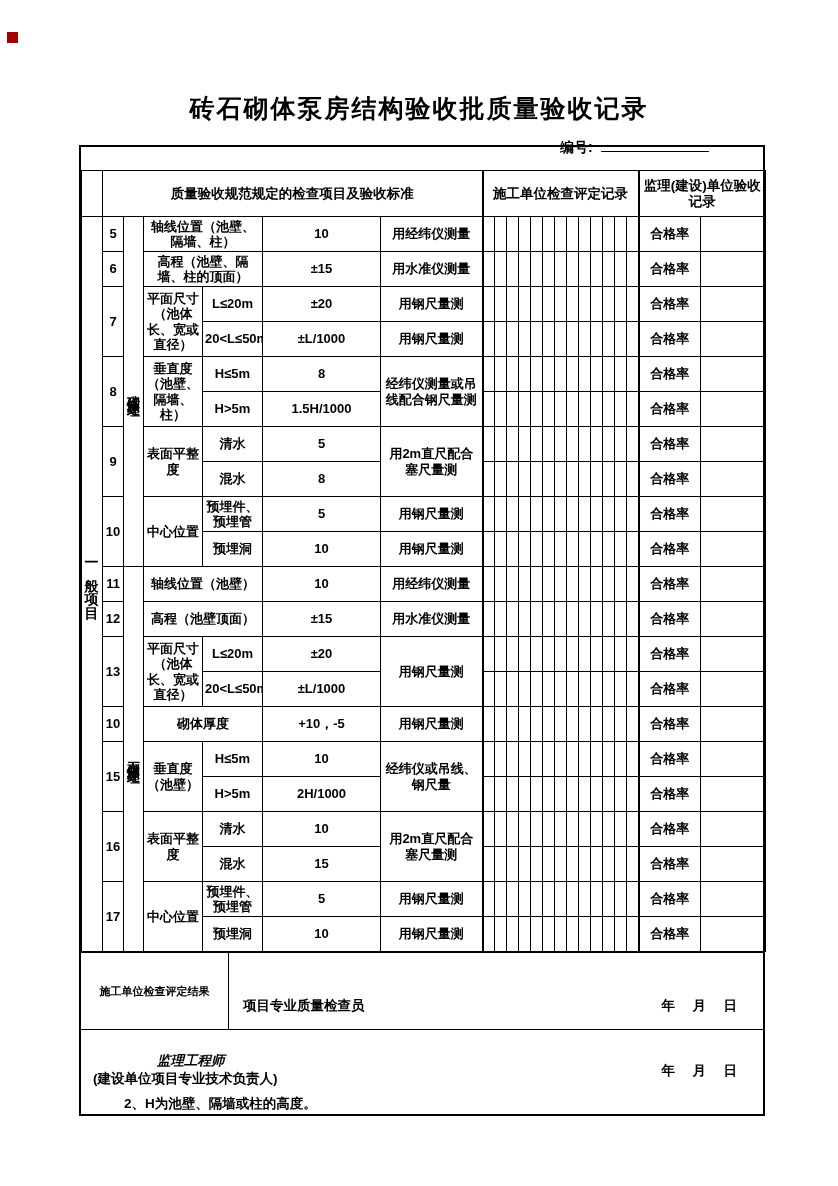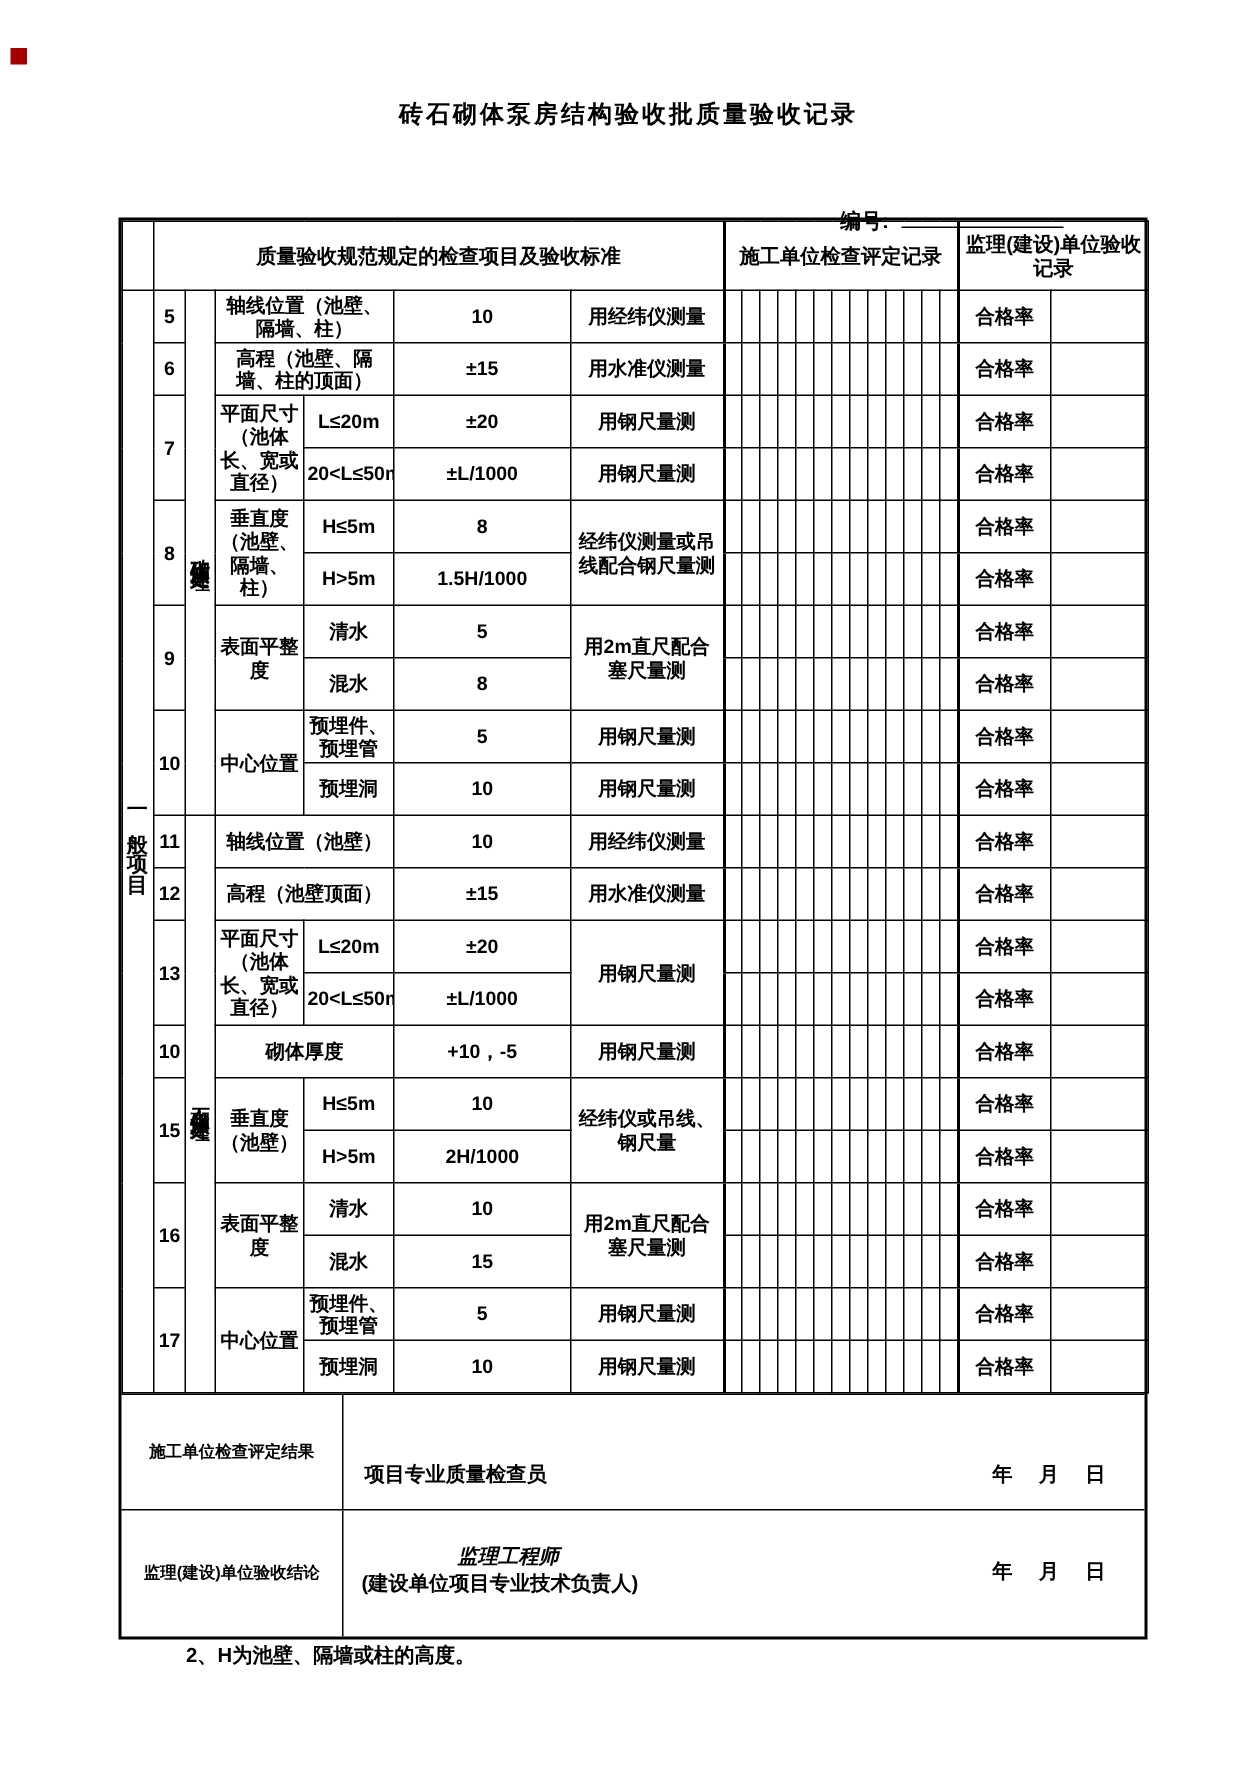--- a/index.html
+++ b/index.html
@@ -1,25 +1,25 @@
 <!DOCTYPE html>
 <html><head>
 <meta charset="utf-8">
 <style>
   * { box-sizing: border-box; }
   html,body { margin:0; padding:0; background:#ffffff; }
   body { font-family:"Liberation Sans","DejaVu Sans",sans-serif; color:#000; }
   .page { position:relative; width:838px; height:1186px; background:#fff; overflow:hidden; }
   .corner-mark { position:absolute; left:7px; top:32px; width:11px; height:11px; }
-  .doc-title { padding-top:66px; text-align:center; font-size:16px; font-weight:bold; letter-spacing:2px; }
+  .doc-title { padding-top:92px; text-align:center; font-size:25px; font-weight:bold; letter-spacing:2px; }
   .no-row { position:absolute; left:560px; top:116px; font-size:14px; font-weight:bold;margin-top:20px; }
   .no-blank { display:inline-block; width:108px; height:16px; border-bottom:1.5px solid #000; margin-left:8px; }
 
   .twrap { position:absolute; left:79px; top:145px; width:686px; border:2px solid #000; }
-  table { border-collapse:collapse; table-layout:fixed; width:100%; }
+  table { border-collapse:collapse; table-layout:fixed; width:100%;margin-top:23px; }
   td { border:1px solid #000; text-align:center; vertical-align:middle;
        font-size:13px; font-weight:bold; padding:1px 2px; line-height:1.18; overflow:hidden; }
   tr.head { height:46px; }
   tr.head td { font-size:13.5px; }
   tr.r { height:35px; }
   td.thickL { border-left:2px solid #000; }
   td.chk { padding:0; }
   td.val, td.sub { font-size:13px; }
   .vtext { writing-mode:vertical-rl; text-orientation:upright; display:inline-block; line-height:1; }
   .vg { letter-spacing:14px; font-size:14px; }
@@ -520,21 +520,20 @@
 
     <div class="section s1">
       <div class="sec-label">施工单位检查评定结果</div>
       <div class="sec-body">
         <span class="role">项目专业质量检查员</span>
         <span class="date">年　月　日</span>
       </div>
     </div>
 
     <div class="section s2">
-      <div class="sec-label">监理(建设)单位验收结论</div>
       <div class="sec-body">
         <span class="role1">监理工程师</span>
         <span class="role2">(建设单位项目专业技术负责人)</span>
         <span class="date">年　月　日</span>
       </div>
     </div>
   </div>
 
   <div class="notes">
     <div class="n2">2、H为池壁、隔墙或柱的高度。</div>

